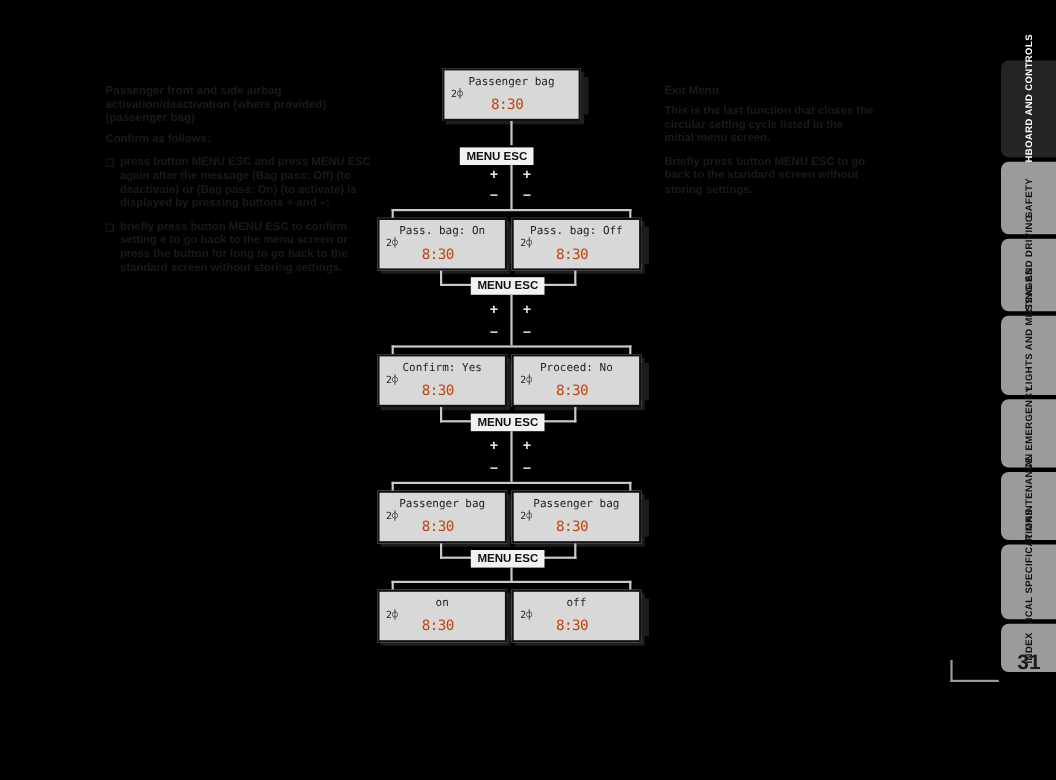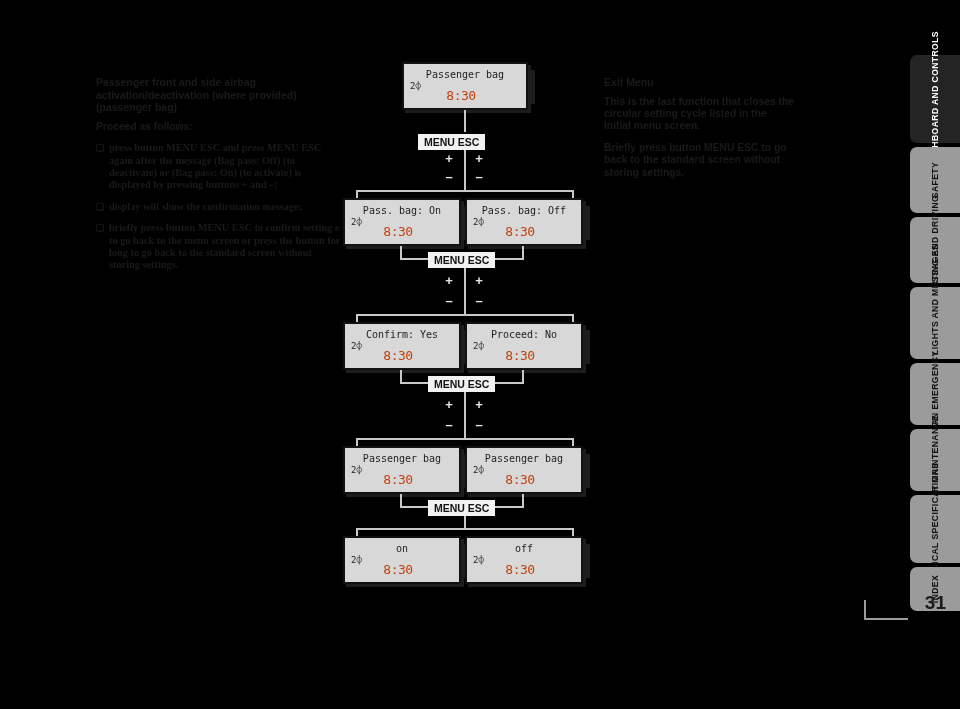--- a/index.html
+++ b/index.html
@@ -8,21 +8,21 @@
 
   .page{position:absolute;left:0;top:0;width:960px;height:709px;background:#000;}
 
   
   .col-left{position:absolute;left:96px;top:64px;width:248px;color:#111;}
   .col-right{position:absolute;left:604px;top:64px;width:190px;color:#111;}
   .col-left *,.col-right *{color:#1a1a1a;}
 
   h3.sec{font-size:10.5px;font-weight:bold;line-height:12.6px;margin:12px 0 7px 0;}
   p.body{font-size:10.3px;font-weight:bold;line-height:12.4px;margin:0 0 9px 0;}
-  ul.bullets{list-style:none;margin:0;padding:0;font-family:Liberation Serif, serif;}
+  ul.bullets{list-style:none;margin:0;padding:0;}
   ul.bullets li{font-size:10.3px;font-weight:bold;line-height:12.4px;
       margin:0 0 9px 0;padding-left:13px;position:relative;}
   ul.bullets li:before{content:"\2751";position:absolute;left:0;top:0;font-size:9px;}
 
   
   .diagram{position:absolute;left:342px;top:62px;width:246px;height:570px;}
   .lcd{position:relative;background:#d8d8d8;border:2px solid #111;
        box-sizing:border-box;height:48px;width:118px;
        box-shadow:3px 3px 0 #1d1d1d;}
   .lcd.wide{width:126px;}
@@ -70,24 +70,23 @@
   .railline{position:absolute;right:52px;top:618px;width:44px;height:2px;background:#9b9b9b;}
   .railcorner{position:absolute;right:94px;top:600px;width:2px;height:20px;background:#9b9b9b;}
 </style>
 </head>
 <body>
 
 <div class="page">
 
   <div class="col-left">
     <h3 class="sec">Passenger front and side airbag activation/deactivation (where provided) (passenger bag)</h3>
-    <p class="body">Proceed as follows:</p>
+    <p class="body">Confirm as follows:</p>
     <ul class="bullets">
       <li>press button MENU ESC and press MENU ESC again after the message (Bag pass: Off) (to deactivate) or (Bag pass: On) (to activate) is displayed by pressing buttons + and –;</li>
-      <li>display will show the confirmation message;</li>
       <li>briefly press button MENU ESC to confirm setting e to go back to the menu screen or press the button for long to go back to the standard screen without storing settings.</li>
     </ul>
   </div>
 
   <div class="col-right">
     <h3 class="sec">Exit Menu</h3>
     <p class="body">This is the last function that closes the circular setting cycle listed in the initial menu screen.</p>
     <p class="body">Briefly press button MENU ESC to go back to the standard screen without storing settings.</p>
   </div>
 

